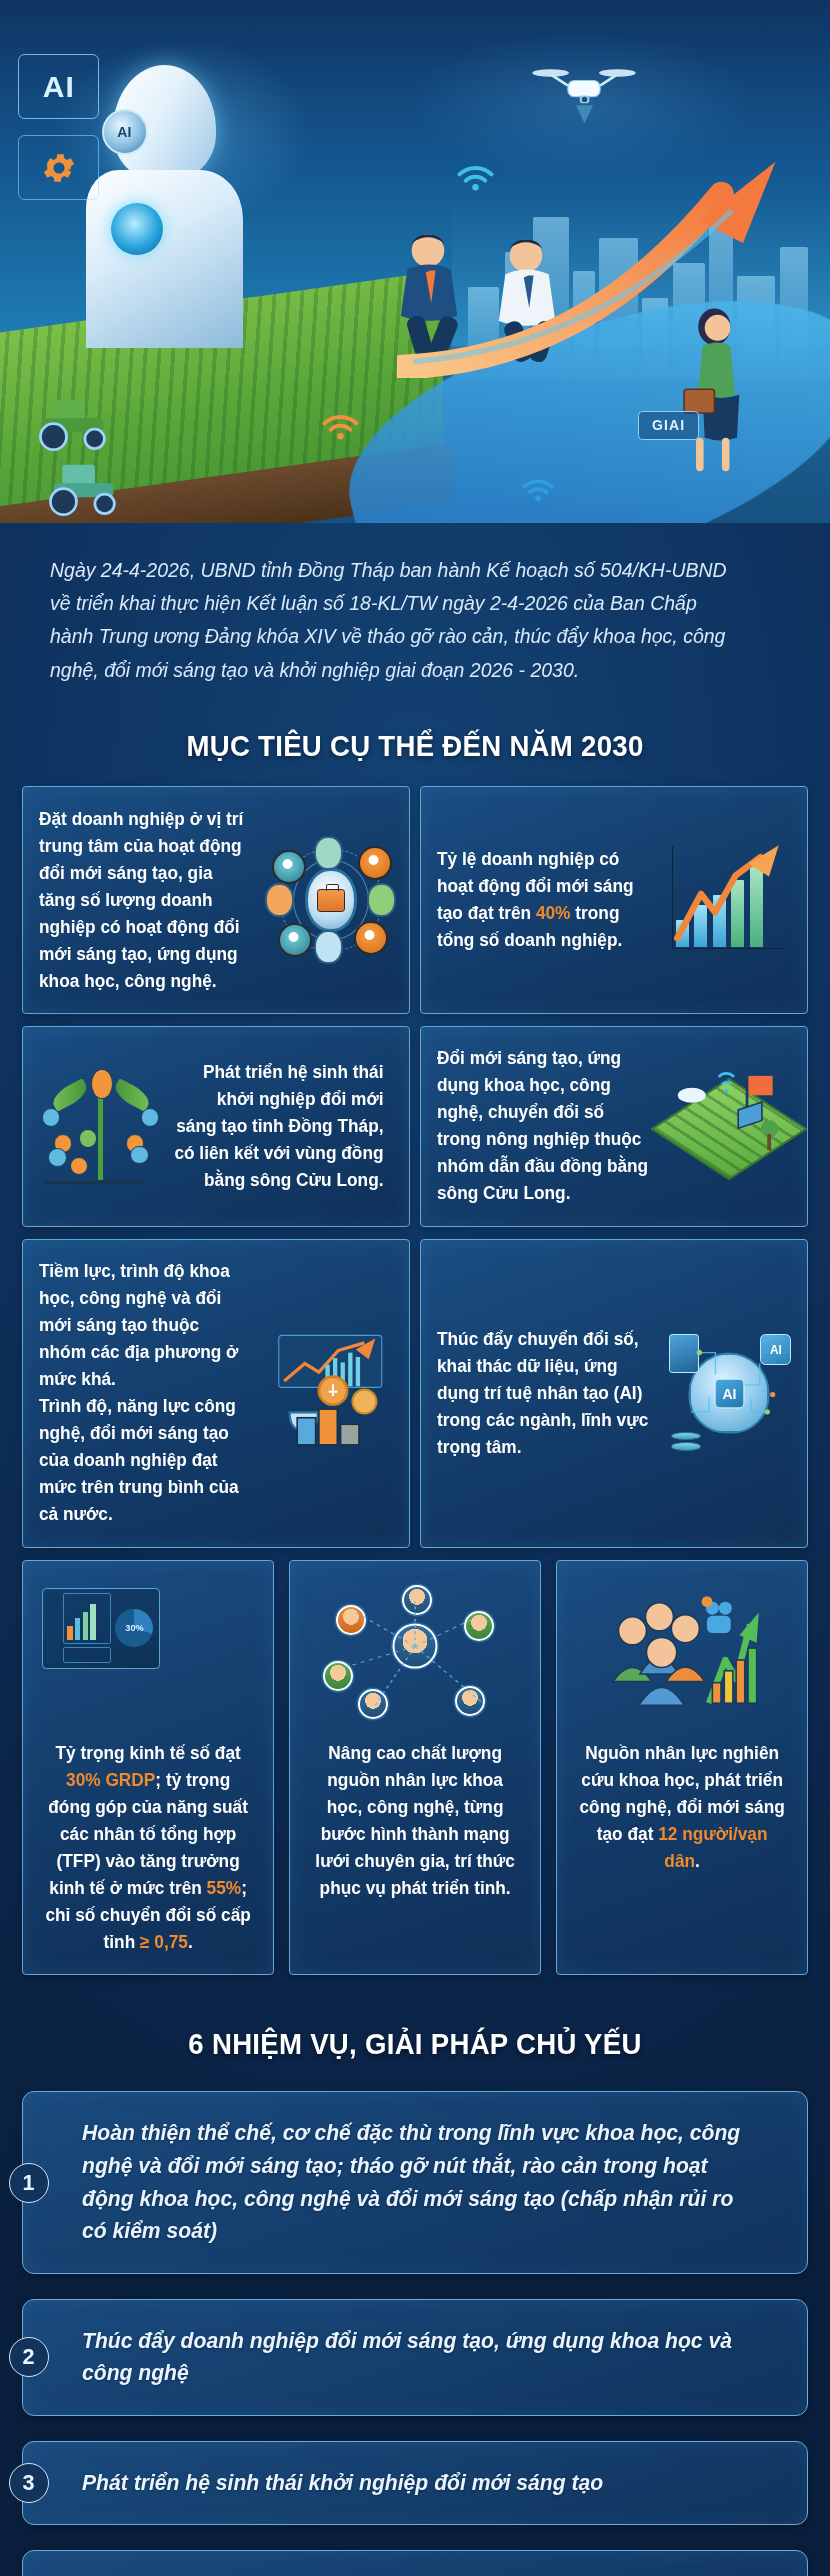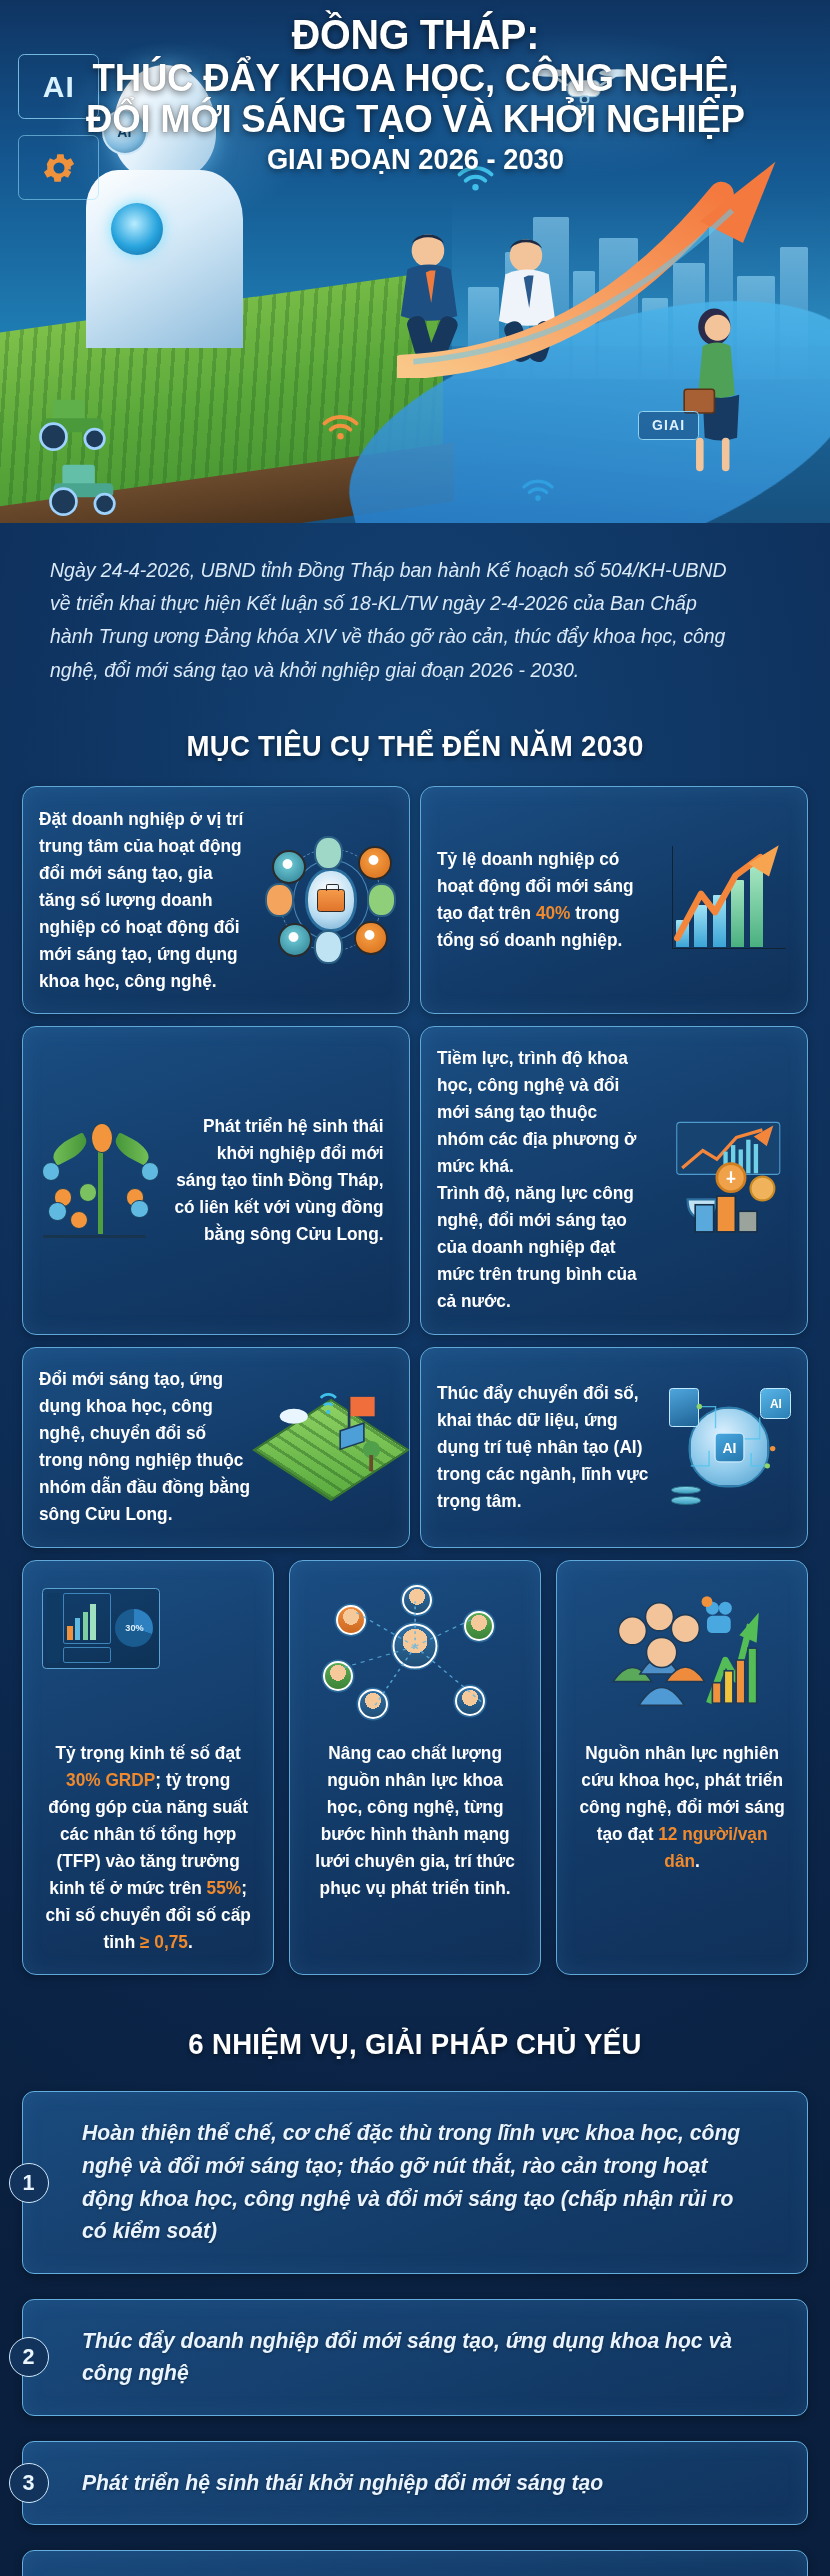--- a/index.html
+++ b/index.html
@@ -160,21 +160,21 @@
     display:grid; grid-template-columns: 1fr 1fr; gap: 12px 10.8px;
     padding: 0 21.6px;
   }
   .grid3{
     display:grid; grid-template-columns: 1fr 1fr 1fr; gap: 12px 15px;
     padding: 0 21.6px; margin-top: 12px;
   }
   .card{
     position:relative;
     border:1.1px solid #5fa8d8;
-    border-radius: 14px;
+    border-radius: 4px;
     background: linear-gradient(160deg, rgba(27,79,132,.95) 0%, rgba(19,60,106,.95) 55%, rgba(15,48,88,.95) 100%);
     box-shadow: inset 0 0 21.6px rgba(90,170,230,.12), 0 2.2px 9.7px rgba(0,0,0,.25);
     padding: 18.4px 16px;
     display:flex; align-items:center; gap: 9.7px;
     min-height: 162px;
     overflow:hidden;
   }
   .card.rev{ flex-direction: row-reverse; }
   .card.col{ flex-direction: column; justify-content:flex-start; }
   .card-text{
@@ -427,28 +427,20 @@
             <stop offset="0" stop-color="#f9c788"></stop>
             <stop offset="1" stop-color="#f4793e"></stop>
           </linearGradient>
         </defs>
         <path d="M30 390 C 250 370 430 290 620 110" stroke="#63c9f2" stroke-width="10" fill="none" opacity=".55"></path>
       </svg>
 
       <div style="position:absolute;left:638px;top:411px;border:1.6px solid #8fd3f0;border-radius:4.3px;padding:5.4px 13px;background:rgba(20,70,120,.55);color:#dff1ff;font-weight:800;font-size:14px;letter-spacing:1.1px">GIAI</div>
     </div>
 
-    <div class="hero-title">
-      <h1>
-        <span class="l1">ĐỒNG THÁP:</span><br>
-        <span class="l2">THÚC ĐẨY KHOA HỌC, CÔNG NGHỆ,</span><br>
-        <span class="l3">ĐỔI MỚI SÁNG TẠO VÀ KHỞI NGHIỆP</span>
-        <span class="period">GIAI ĐOẠN 2026 - 2030</span>
-      </h1>
-    </div>
   </div>
 
   <div class="intro">
     <p>Ngày 24-4-2026, UBND tỉnh Đồng Tháp ban hành Kế hoạch số 504/KH-UBND về triển khai thực hiện Kết luận số 18-KL/TW ngày 2-4-2026 của Ban Chấp hành Trung ương Đảng khóa XIV về tháo gỡ rào cản, thúc đẩy khoa học, công nghệ, đổi mới sáng tạo và khởi nghiệp giai đoạn 2026 - 2030.</p>
   </div>
 
   <div class="section-head">MỤC TIÊU CỤ THỂ ĐẾN NĂM 2030</div>
 
   <div class="grid2">
 
@@ -503,20 +495,38 @@
           <div class="node b" style="left:3.2px;top:44px"></div>
           <div class="node b" style="right:3.2px;top:44px"></div>
           <div class="node o" style="left:15px;top:70px"></div>
           <div class="node g" style="left:40px;top:65px"></div>
           <div class="node o" style="right:18.4px;top:70px"></div>
           <div class="node b" style="left:9.7px;bottom:21.6px"></div>
           <div class="node o" style="left:31px;bottom:13px"></div>
           <div class="node b" style="right:14px;bottom:24px"></div>
           <div style="position:absolute;left:4.3px;bottom:4.3px;width:103px;height:2.7px;background:#17354f"></div>
         </div>
+      </div>
+    </div>
+
+    <div class="card">
+      <div class="card-text">Đổi mới sáng tạo, ứng dụng khoa học, công nghệ, chuyển đổi số trong nông nghiệp thuộc nhóm dẫn đầu đồng bằng sông Cửu Long.</div>
+      <div class="card-art">
+        <div class="isofield"></div>
+        <svg style="position:absolute;left:0;top:0" width="124" height="124" viewBox="0 0 230 230" aria-hidden="true">
+          <rect x="150" y="22" width="46" height="36" fill="#ef6e3c"></rect>
+          <rect x="146" y="22" width="5" height="74" fill="#1d3b58"></rect>
+          <path d="M96 24 a18 18 0 0 1 28 0" stroke="#3fc0ea" stroke-width="5" fill="none"></path>
+          <path d="M102 38 a11 11 0 0 1 16 0" stroke="#3fc0ea" stroke-width="5" fill="none"></path>
+          <circle cx="110" cy="50" r="4" fill="#3fc0ea"></circle>
+          <ellipse cx="46" cy="58" rx="26" ry="14" fill="#eaf6ff"></ellipse>
+          <rect x="132" y="128" width="44" height="34" fill="#4d9fd8" stroke="#1d3b58" stroke-width="3" transform="skewY(-18)"></rect>
+          <circle cx="190" cy="120" r="16" fill="#4f9f4b"></circle>
+          <rect x="186" y="130" width="7" height="30" fill="#6a4a2c"></rect>
+        </svg>
       </div>
     </div>
 
     <div class="card">
       <div class="card-text" style="white-space:pre-line">Tiềm lực, trình độ khoa học, công nghệ và đổi mới sáng tạo thuộc nhóm các địa phương ở mức khá.
 Trình độ, năng lực công nghệ, đổi mới sáng tạo của doanh nghiệp đạt mức trên trung bình của cả nước.</div>
       <div class="card-art">
         <svg width="122" height="122" viewBox="0 0 225 225" aria-hidden="true">
           <rect x="18" y="8" width="190" height="96" rx="6" fill="#16436f" stroke="#4e9ccd" stroke-width="2"></rect>
           <path d="M28 92 L66 60 L92 76 L128 36 L176 22" stroke="#f4863c" stroke-width="6" fill="none"></path>
@@ -529,38 +539,20 @@
             </g>
           <path d="M160 34 L196 14 L184 52 Z" fill="#f4863c"></path>
           <circle cx="118" cy="110" r="26" fill="#f0a24a" stroke="#d07f20" stroke-width="5"></circle>
           <path d="M118 98 v22 M110 112 h16" stroke="#fff" stroke-width="4"></path>
           <path d="M38 150 q0 34 26 34 q26 0 26 -34 Z" fill="#bfe3f4" stroke="#2b6f9e" stroke-width="4"></path>
           <rect x="52" y="184" width="24" height="12" fill="#7fc0e0"></rect>
           <rect x="92" y="144" width="34" height="66" fill="#f0913c" stroke="#16304a" stroke-width="3"></rect>
           <rect x="52" y="160" width="34" height="50" fill="#5aa9dd" stroke="#16304a" stroke-width="3"></rect>
           <rect x="132" y="172" width="34" height="38" fill="#9aa49c" stroke="#16304a" stroke-width="3"></rect>
           <circle cx="176" cy="130" r="22" fill="#f0b35c" stroke="#c98a24" stroke-width="4"></circle>
-        </svg>
-      </div>
-    </div>
-
-    <div class="card">
-      <div class="card-text">Đổi mới sáng tạo, ứng dụng khoa học, công nghệ, chuyển đổi số trong nông nghiệp thuộc nhóm dẫn đầu đồng bằng sông Cửu Long.</div>
-      <div class="card-art">
-        <div class="isofield"></div>
-        <svg style="position:absolute;left:0;top:0" width="124" height="124" viewBox="0 0 230 230" aria-hidden="true">
-          <rect x="150" y="22" width="46" height="36" fill="#ef6e3c"></rect>
-          <rect x="146" y="22" width="5" height="74" fill="#1d3b58"></rect>
-          <path d="M96 24 a18 18 0 0 1 28 0" stroke="#3fc0ea" stroke-width="5" fill="none"></path>
-          <path d="M102 38 a11 11 0 0 1 16 0" stroke="#3fc0ea" stroke-width="5" fill="none"></path>
-          <circle cx="110" cy="50" r="4" fill="#3fc0ea"></circle>
-          <ellipse cx="46" cy="58" rx="26" ry="14" fill="#eaf6ff"></ellipse>
-          <rect x="132" y="128" width="44" height="34" fill="#4d9fd8" stroke="#1d3b58" stroke-width="3" transform="skewY(-18)"></rect>
-          <circle cx="190" cy="120" r="16" fill="#4f9f4b"></circle>
-          <rect x="186" y="130" width="7" height="30" fill="#6a4a2c"></rect>
         </svg>
       </div>
     </div>
 
     <div class="card">
       <div class="card-text">Thúc đẩy chuyển đổi số, khai thác dữ liệu, ứng dụng trí tuệ nhân tạo (AI) trong các ngành, lĩnh vực trọng tâm.</div>
       <div class="card-art">
         <div class="brain">
             <div class="ai-box">AI</div>
           </div>

